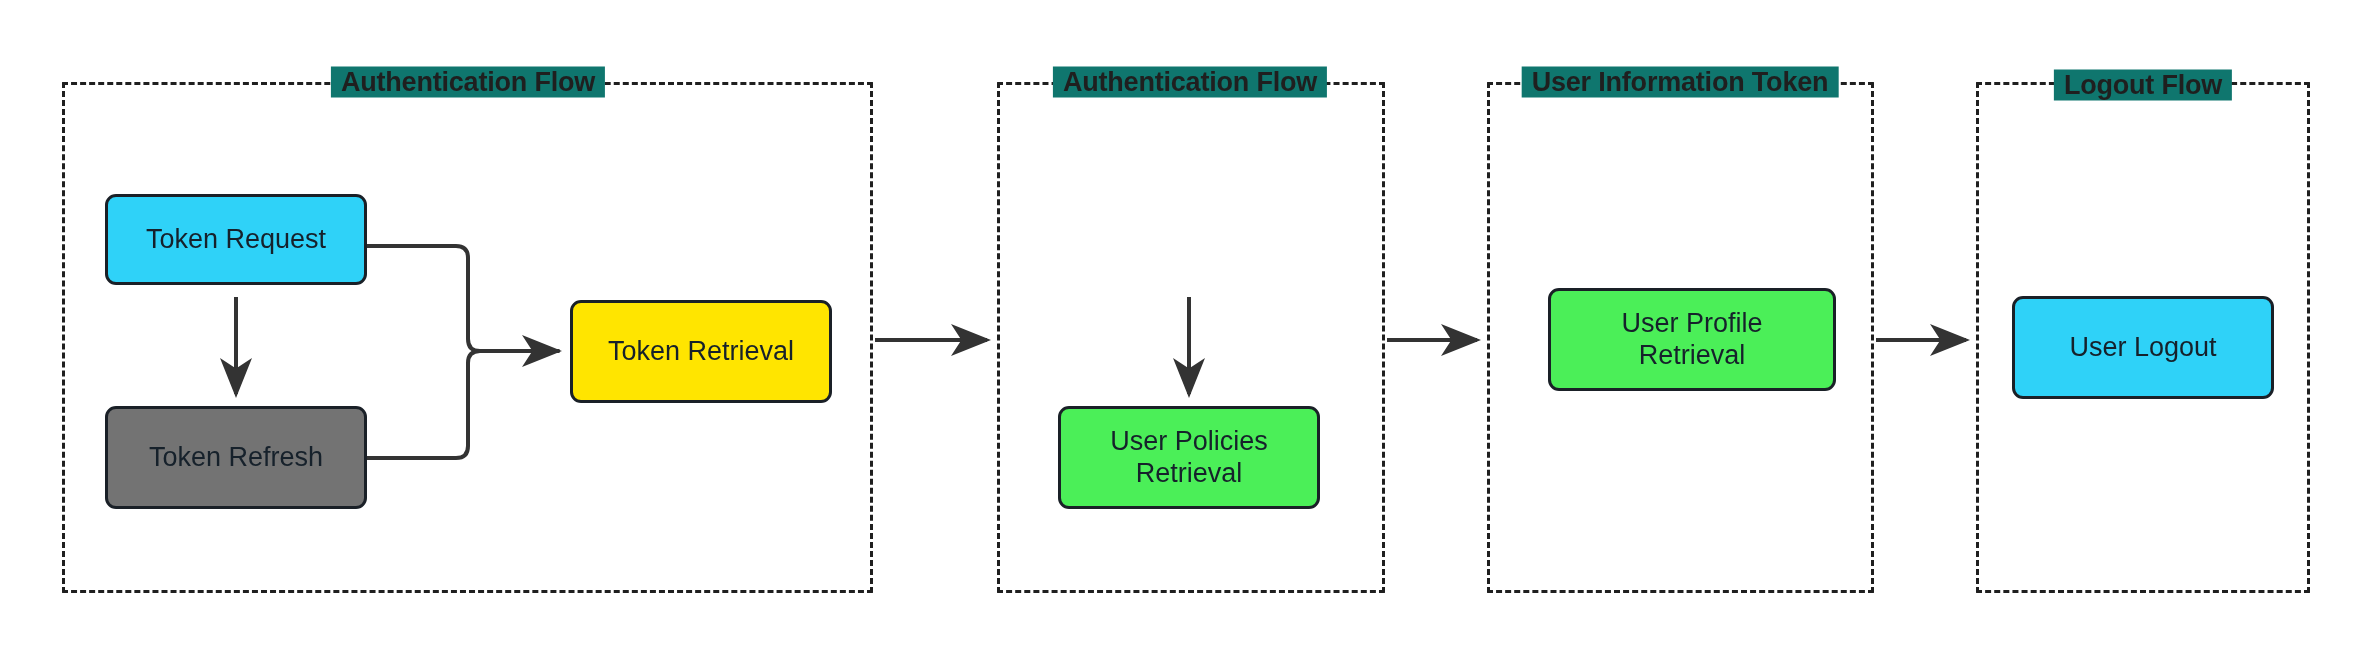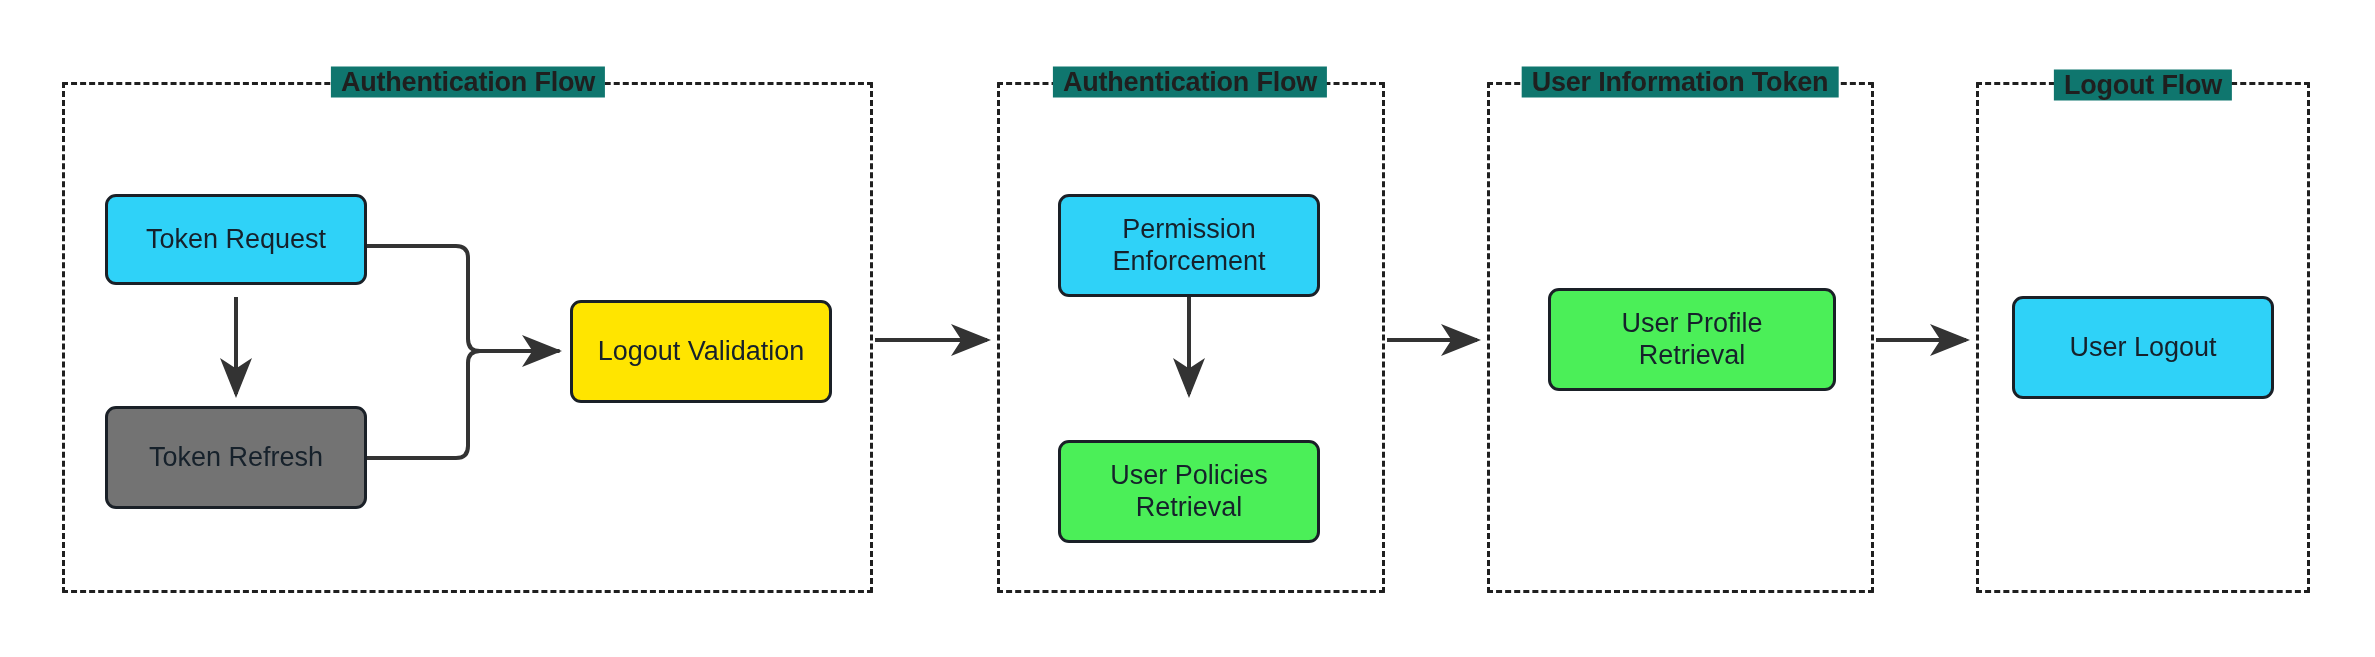--- a/index.html
+++ b/index.html
@@ -92,26 +92,24 @@
   <div class="cluster" style="left:1487px; top:82px; width:387px; height:511px;"></div>
   <div class="cluster-label" style="left:1680px; top:82px;">User Information Token</div>
 
   <div class="cluster" style="left:1976px; top:82px; width:334px; height:511px;"></div>
   <div class="cluster-label" style="left:2143px; top:85px;">Logout Flow</div>
 
   <div class="node" style="left:105px; top:194px; width:262px; height:91px; background:#2fd2f8;">Token Request</div>
 
   <div class="node" style="left:105px; top:406px; width:262px; height:103px; background:#737373;">Token Refresh</div>
 
-  <div class="node" style="left:570px; top:300px; width:262px; height:103px; background:#ffe500;">Logout Validation</div>
+  <div class="node" style="left:570px; top:300px; width:262px; height:103px; background:#ffe500;">Token Retrieval</div>
 
-  <div class="node" style="left:1058px; top:194px; width:262px; height:103px; background:#2fd2f8;">Permission
-Enforcement</div>
 
-  <div class="node" style="left:1058px; top:406px; width:262px; height:103px; background:#4bef58;margin-top:34px;">User Policies
+  <div class="node" style="left:1058px; top:406px; width:262px; height:103px; background:#4bef58;">User Policies
 Retrieval</div>
 
   <div class="node" style="left:1548px; top:288px; width:288px; height:103px; background:#4bef58;">User Profile
 Retrieval</div>
 
   <div class="node" style="left:2012px; top:296px; width:262px; height:103px; background:#2fd2f8;">User Logout</div>
 
 </div>
 
 </body></html>

